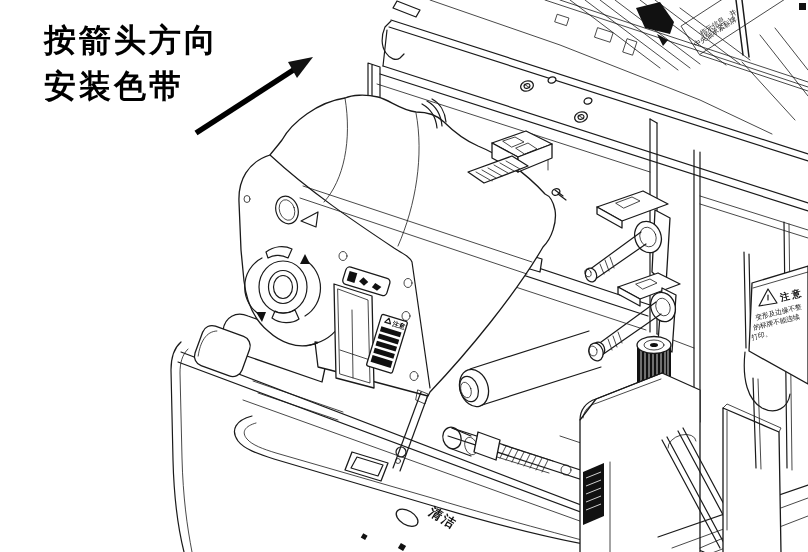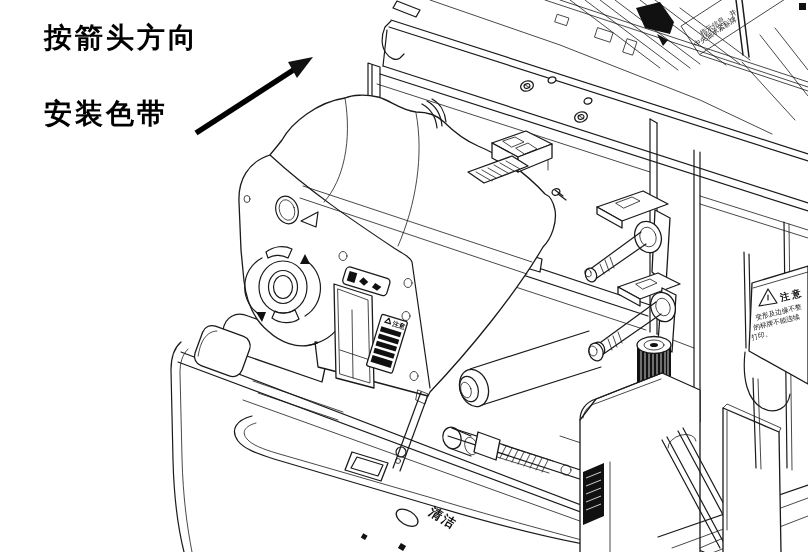--- a/index.html
+++ b/index.html
@@ -1,21 +1,21 @@
 <!DOCTYPE html>
 <html><head>
 <meta charset="utf-8">
 <style>
   html,body{margin:0;padding:0;background:#fff;}
   .screen{position:relative;width:808px;height:552px;background:#fff;overflow:hidden;
           font-family:"Liberation Serif", serif;}
-  .instr{position:absolute;left:44px;color:#000;font-weight:bold;font-size:28px;
+  .instr{position:absolute;left:44px;color:#000;font-weight:bold;font-size:32px;
          letter-spacing:3px;line-height:1;white-space:nowrap;}
   .instr.l1{top:24px;}
-  .instr.l2{top:102px;font-family:Liberation Mono, monospace;}
+  .instr.l2{top:70px;}
   svg{position:absolute;left:0;top:0;}
   svg *{vector-effect:non-scaling-stroke;}
   .ln{fill:none;stroke:#1a1a1a;stroke-width:1.2;stroke-linecap:round;stroke-linejoin:round;}
   .ln2{fill:none;stroke:#1a1a1a;stroke-width:0.8;stroke-linecap:round;}
   .wf{fill:#ffffff;stroke:#1a1a1a;stroke-width:1.3;stroke-linejoin:round;}
   .bk{fill:#111111;stroke:none;}
   .wl{stroke:#ffffff;stroke-width:0.8;fill:none;}
   text{fill:#111;font-family:"Liberation Serif", serif;}
 </style>
 </head>

